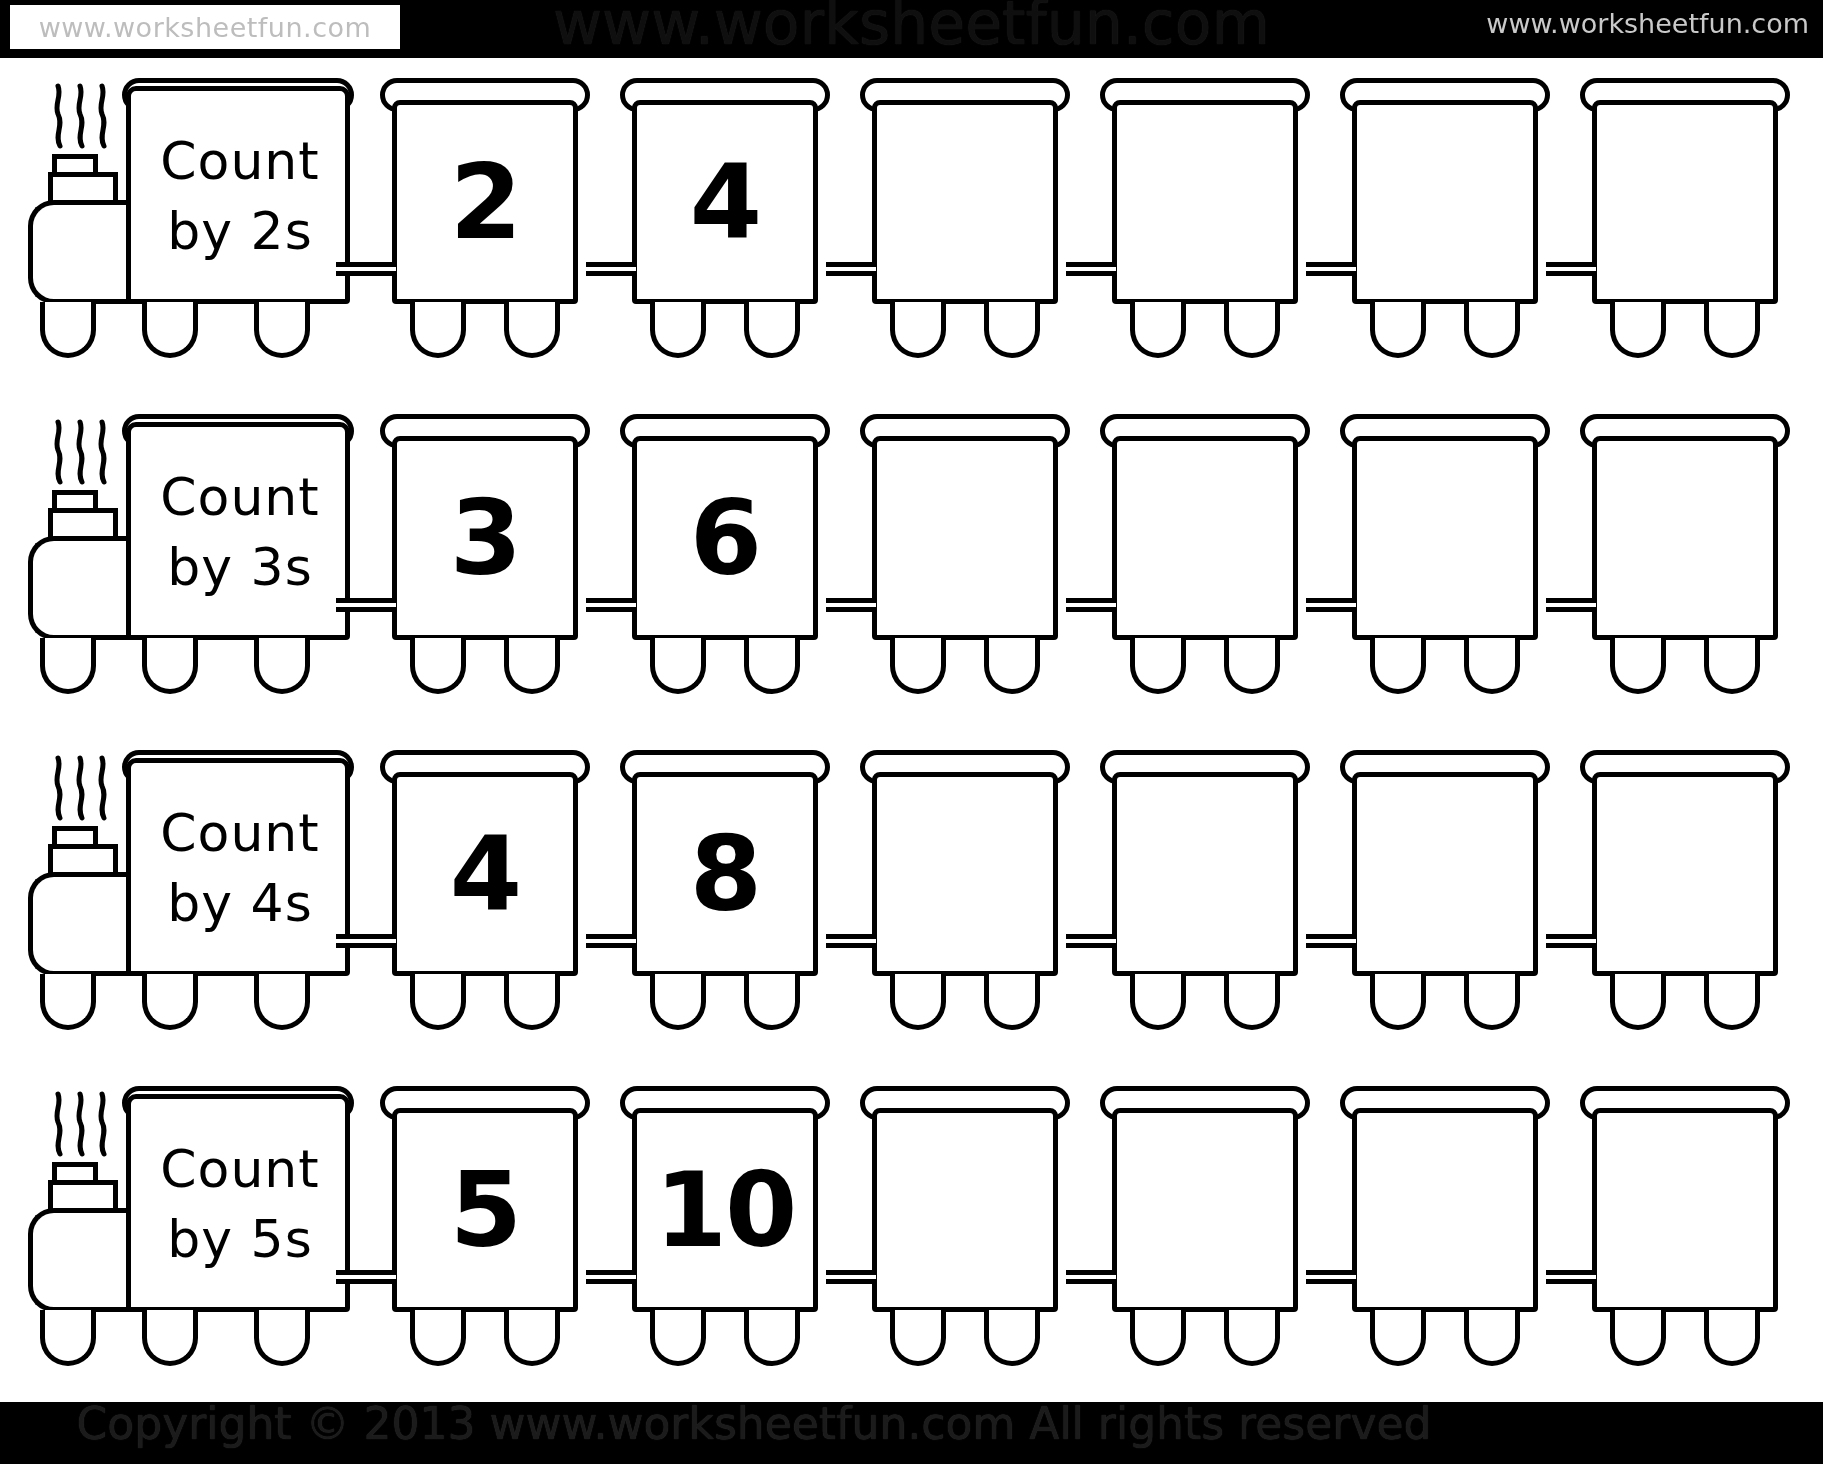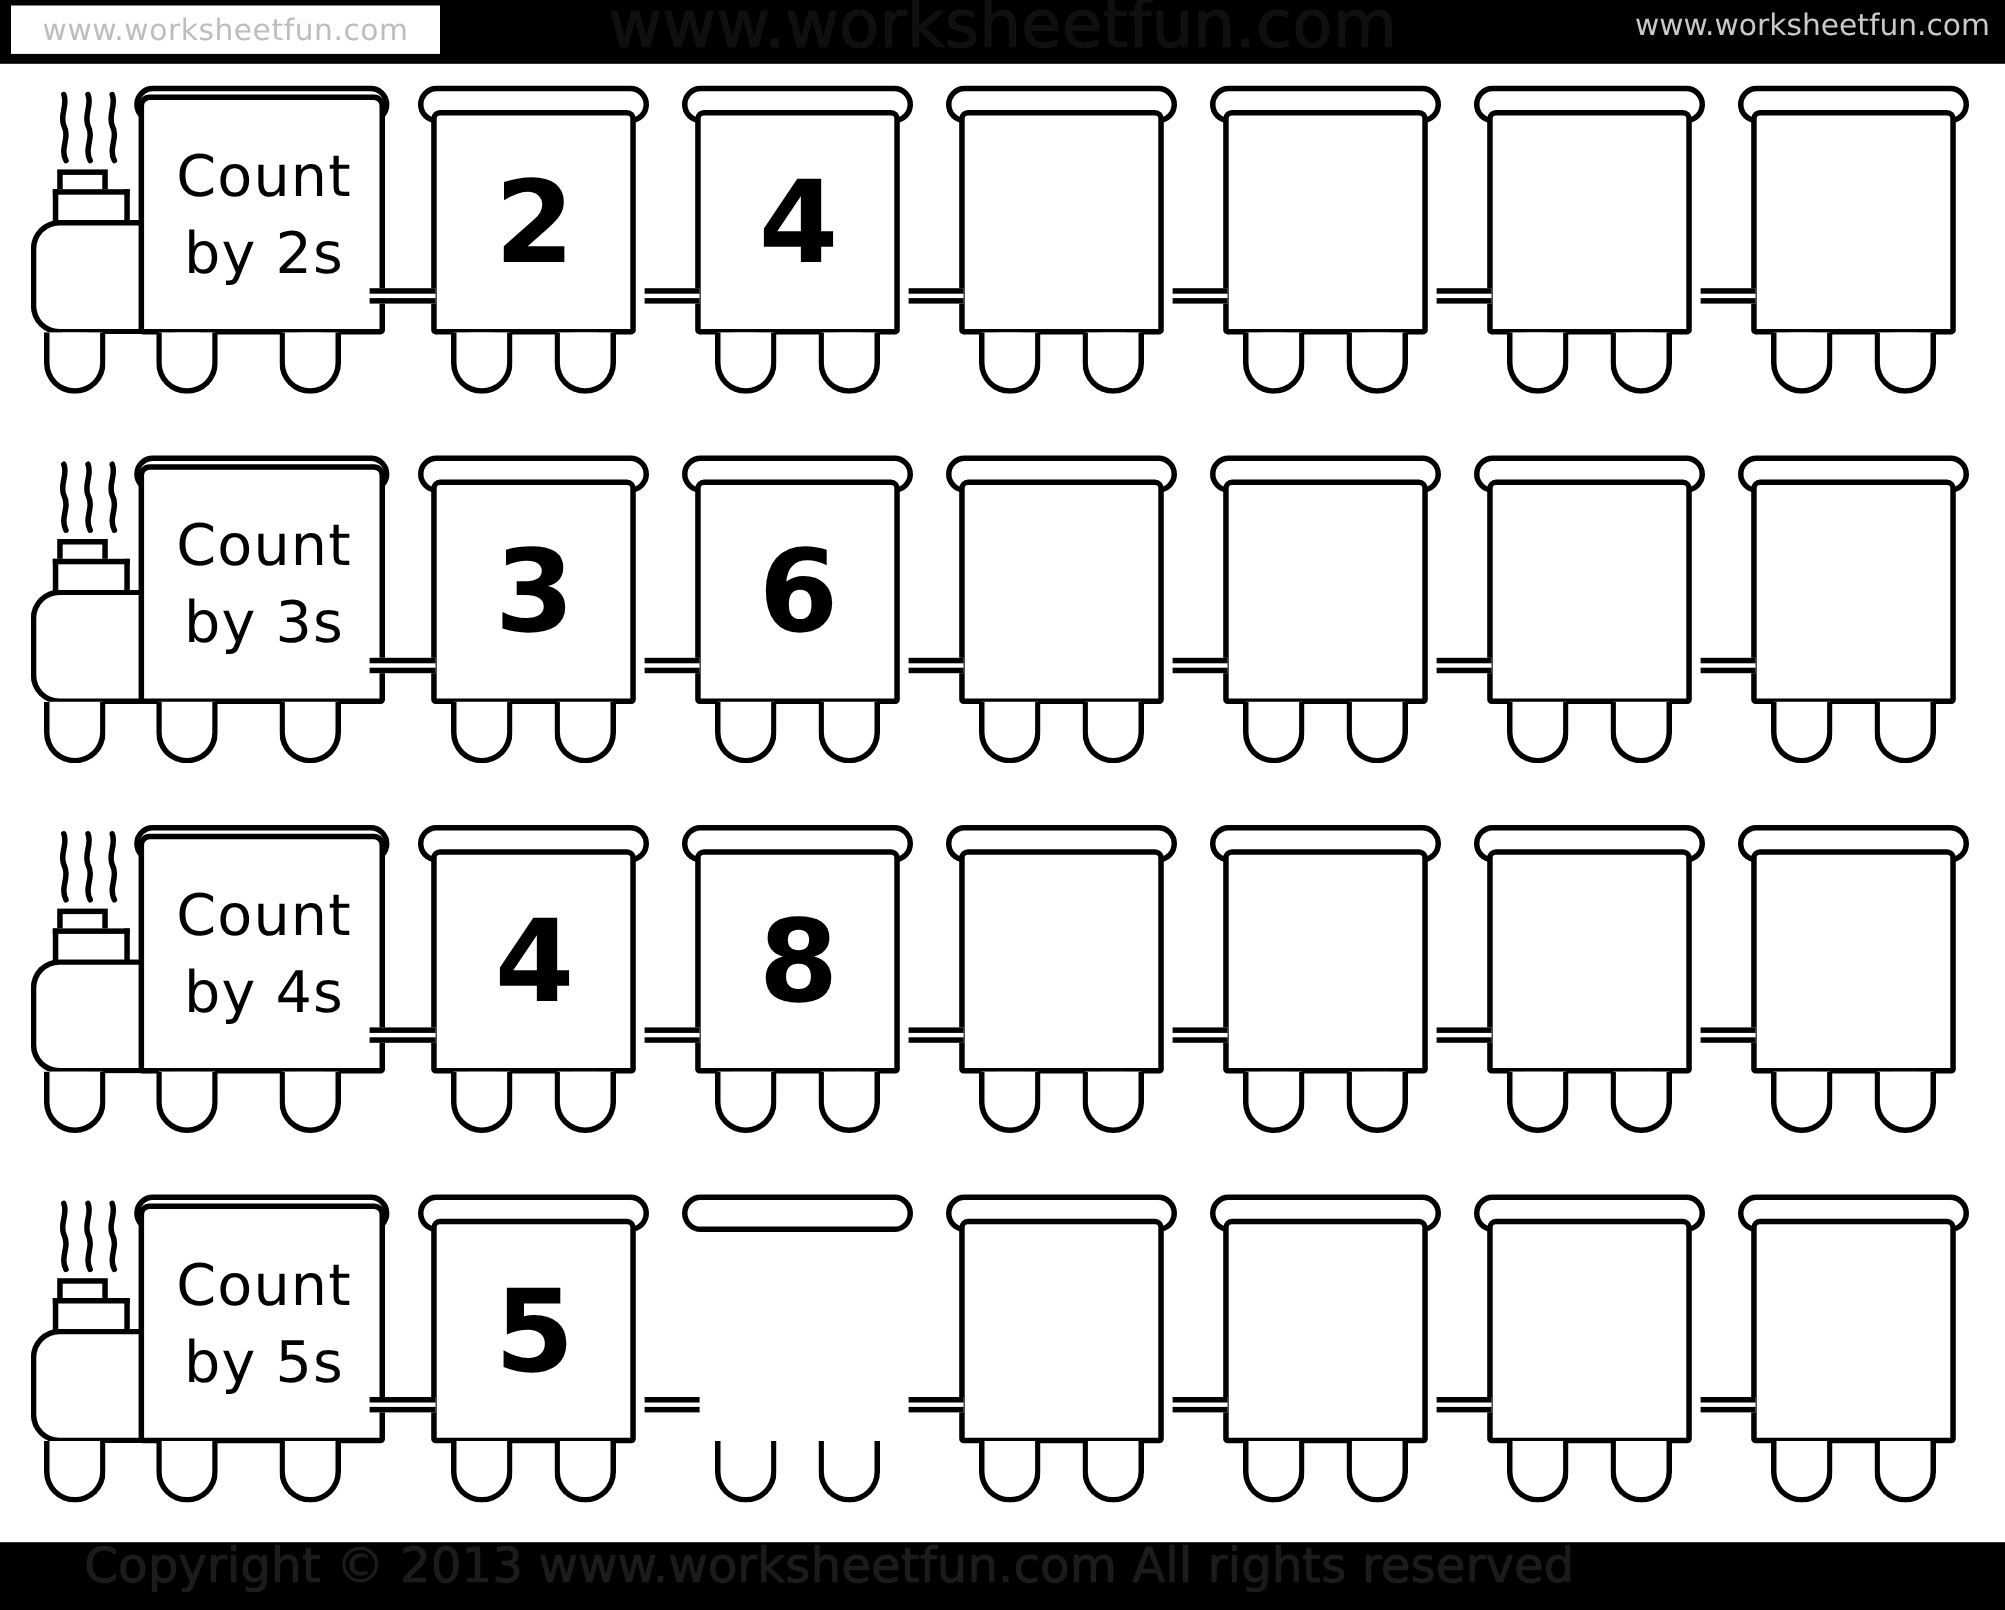--- a/index.html
+++ b/index.html
@@ -544,20 +544,23 @@
         <div class="car-body">
           <span class="car-number">5</span>
         </div>
         <div class="coupler" style="left:-44px; width:60px;"></div>
         <div class="wheel" style="left:30px;"></div>
         <div class="wheel" style="left:124px;"></div>
       </div>
 
       <div class="car" style="left:620px;">
         <div class="car-roof"></div>
+        <div class="car-body">
+          <span class="car-number">10</span>
+        </div>
         <div class="coupler" style="left:-34px; width:50px;"></div>
         <div class="wheel" style="left:30px;"></div>
         <div class="wheel" style="left:124px;"></div>
       </div>
 
       <div class="car" style="left:860px;">
         <div class="car-roof"></div>
         <div class="car-body">
           <span class="car-number"></span>
         </div>

